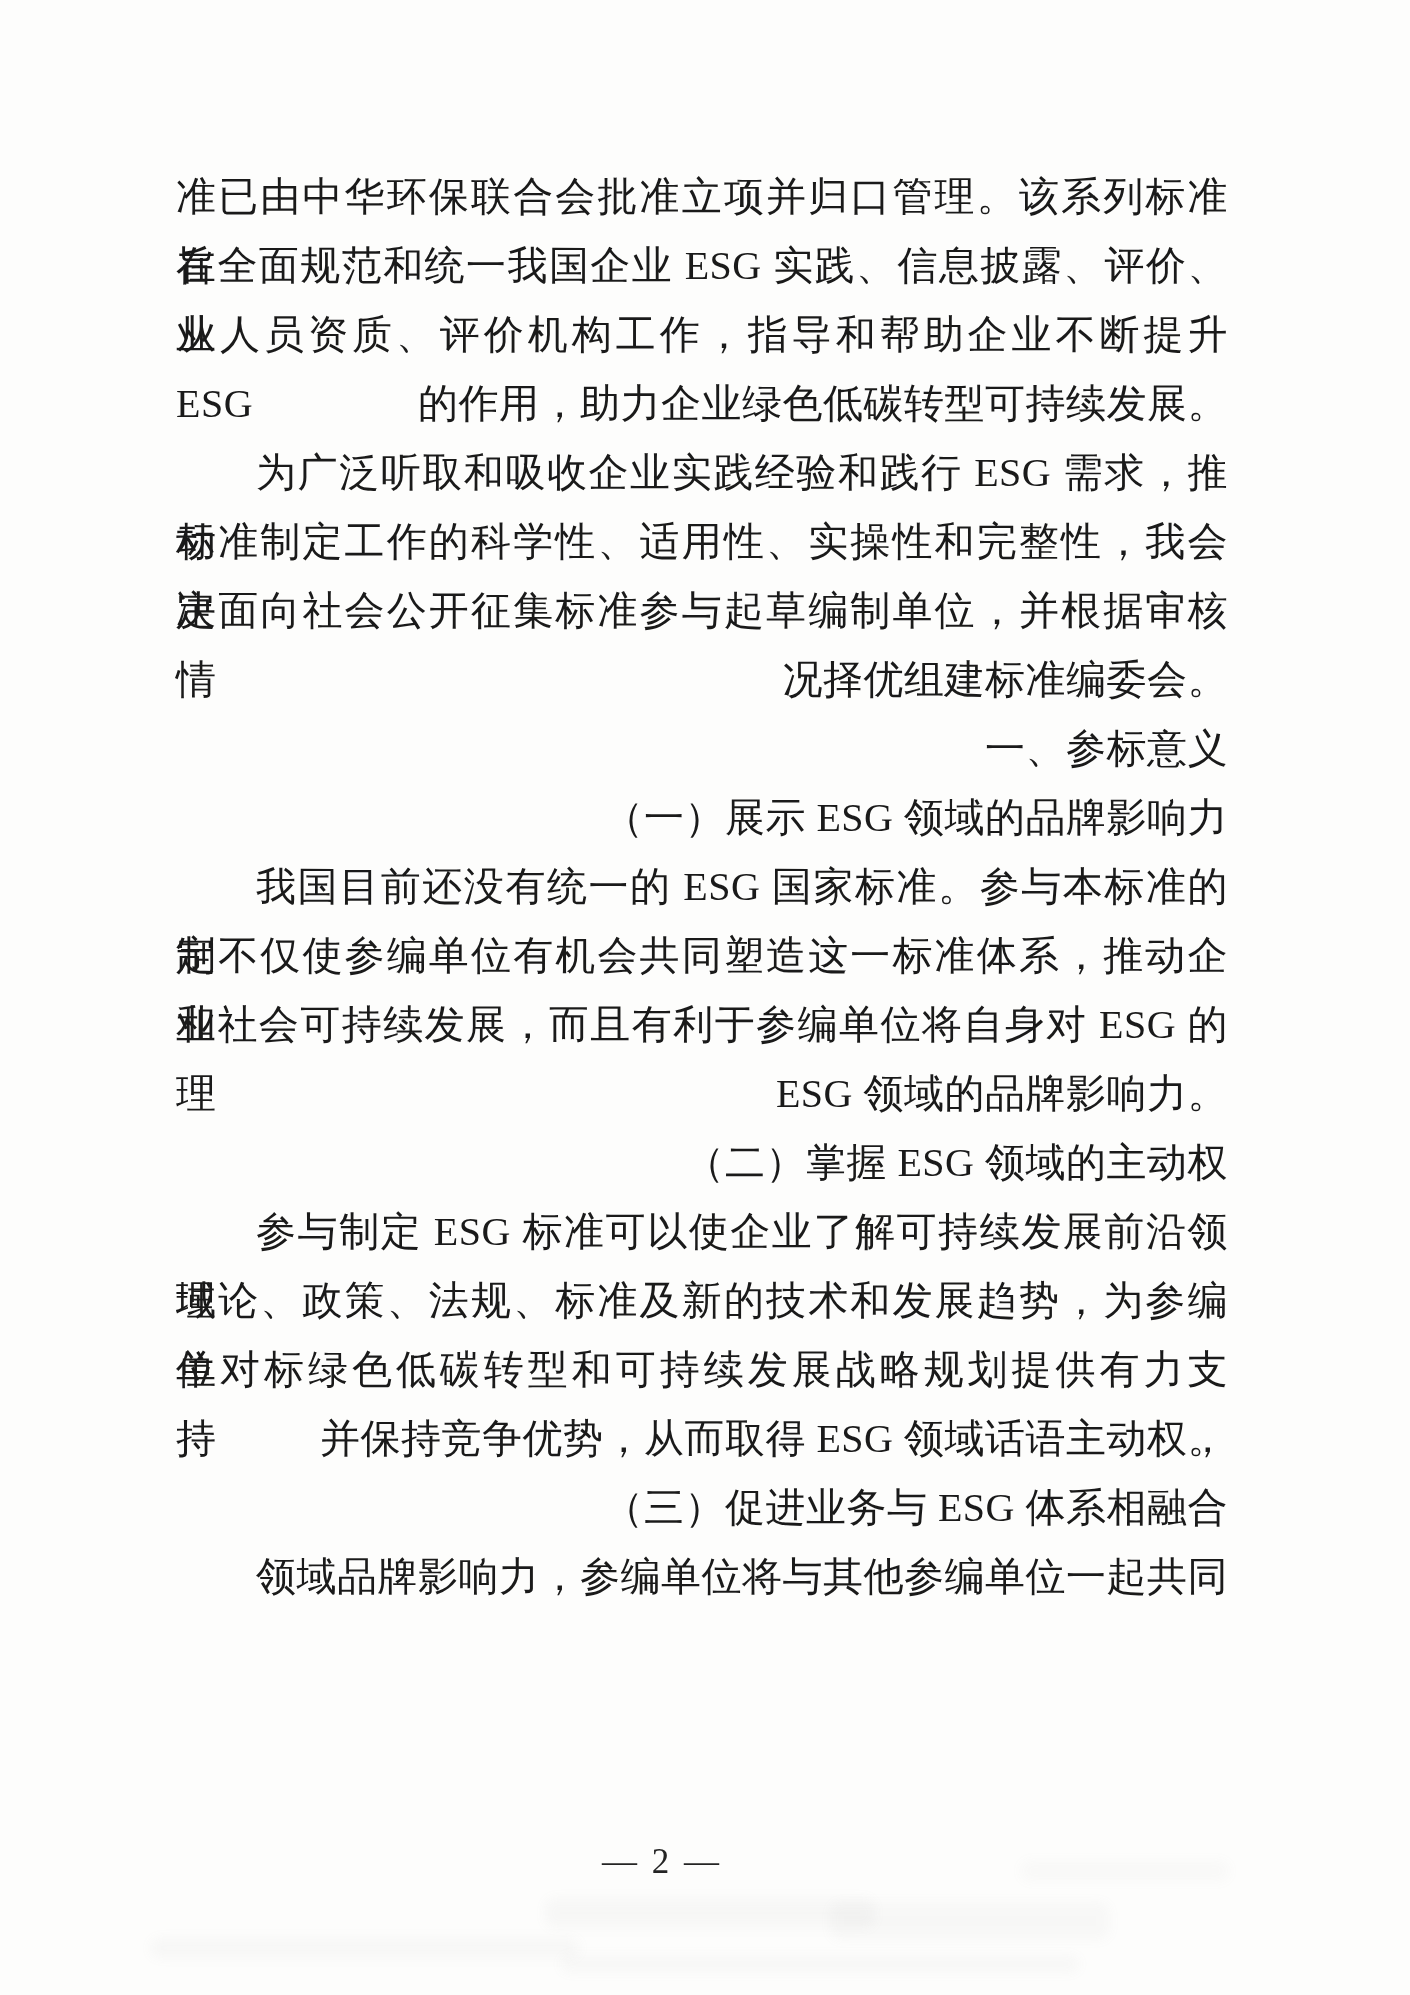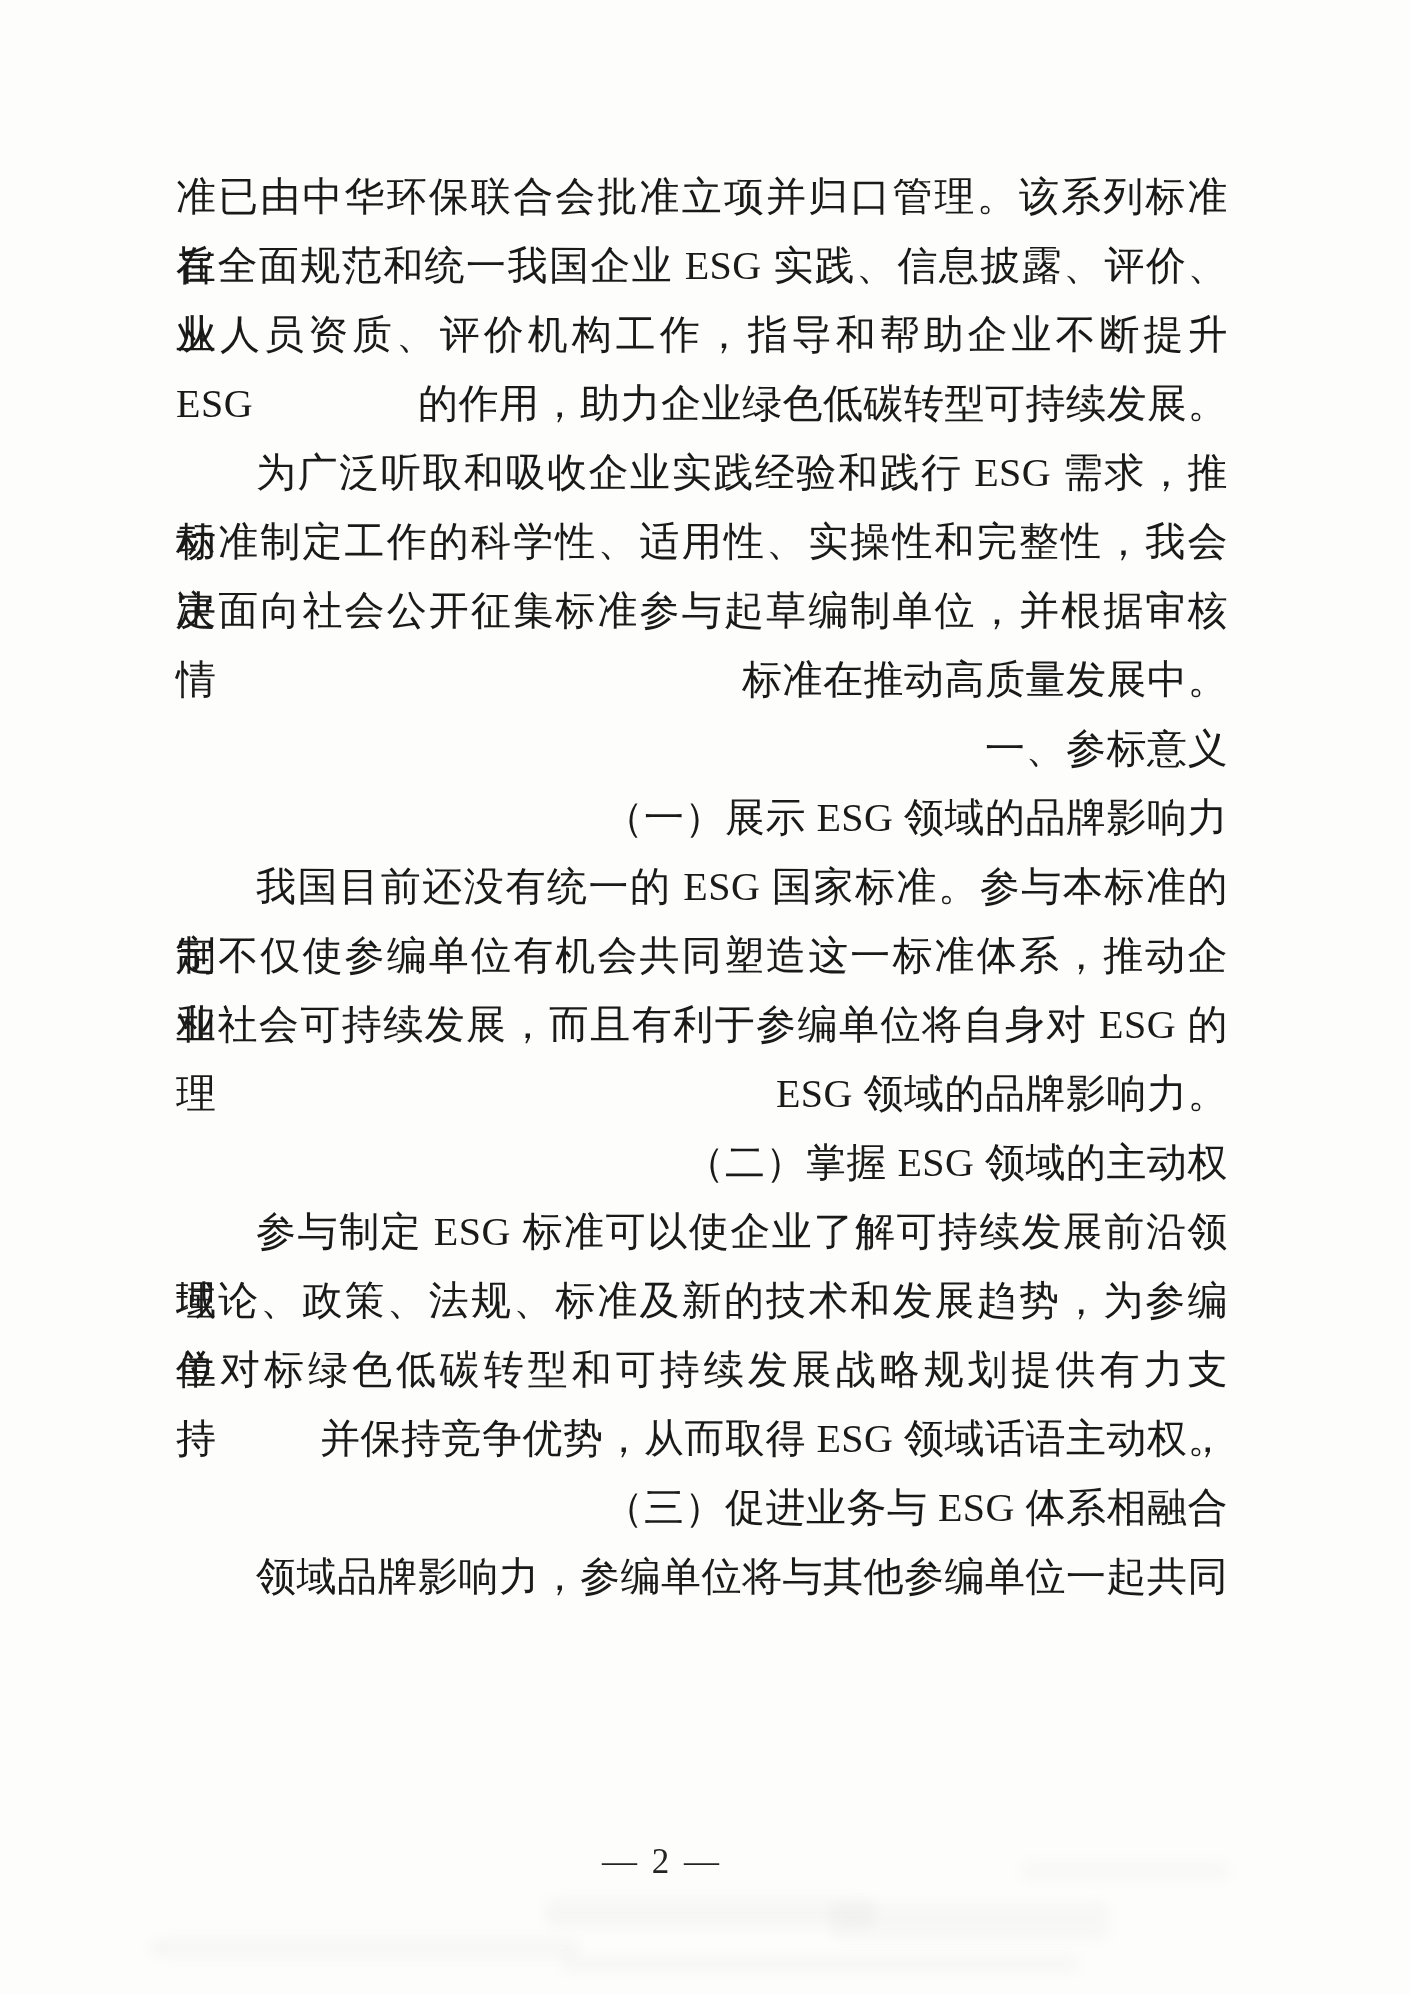--- a/index.html
+++ b/index.html
@@ -68,21 +68,21 @@
 <div class="page">
 
   <div class="doc-body">
       <div class="line justify">准已由中华环保联合会批准立项并归口管理。该系列标准旨</div>
       <div class="line justify">在全面规范和统一我国企业 ESG 实践、信息披露、评价、从</div>
       <div class="line justify">业人员资质、评价机构工作，指导和帮助企业不断提升 ESG</div>
       <div class="line">的作用，助力企业绿色低碳转型可持续发展。</div>
       <div class="line indent justify">为广泛听取和吸收企业实践经验和践行 ESG 需求，推动</div>
       <div class="line justify">标准制定工作的科学性、适用性、实操性和完整性，我会决</div>
       <div class="line justify">定面向社会公开征集标准参与起草编制单位，并根据审核情</div>
-      <div class="line">标准在推动高质量发展中。</div>
+      <div class="line">况择优组建标准编委会。</div>
       <div class="line indent">一、参标意义</div>
       <div class="line indent">（一）展示 ESG 领域的品牌影响力</div>
       <div class="line indent justify">我国目前还没有统一的 ESG 国家标准。参与本标准的制</div>
       <div class="line justify">定不仅使参编单位有机会共同塑造这一标准体系，推动企业</div>
       <div class="line justify">和社会可持续发展，而且有利于参编单位将自身对 ESG 的理</div>
       <div class="line">ESG 领域的品牌影响力。</div>
       <div class="line indent">（二）掌握 ESG 领域的主动权</div>
       <div class="line indent justify">参与制定 ESG 标准可以使企业了解可持续发展前沿领域</div>
       <div class="line justify">理论、政策、法规、标准及新的技术和发展趋势，为参编单</div>
       <div class="line justify">位对标绿色低碳转型和可持续发展战略规划提供有力支持，</div>

